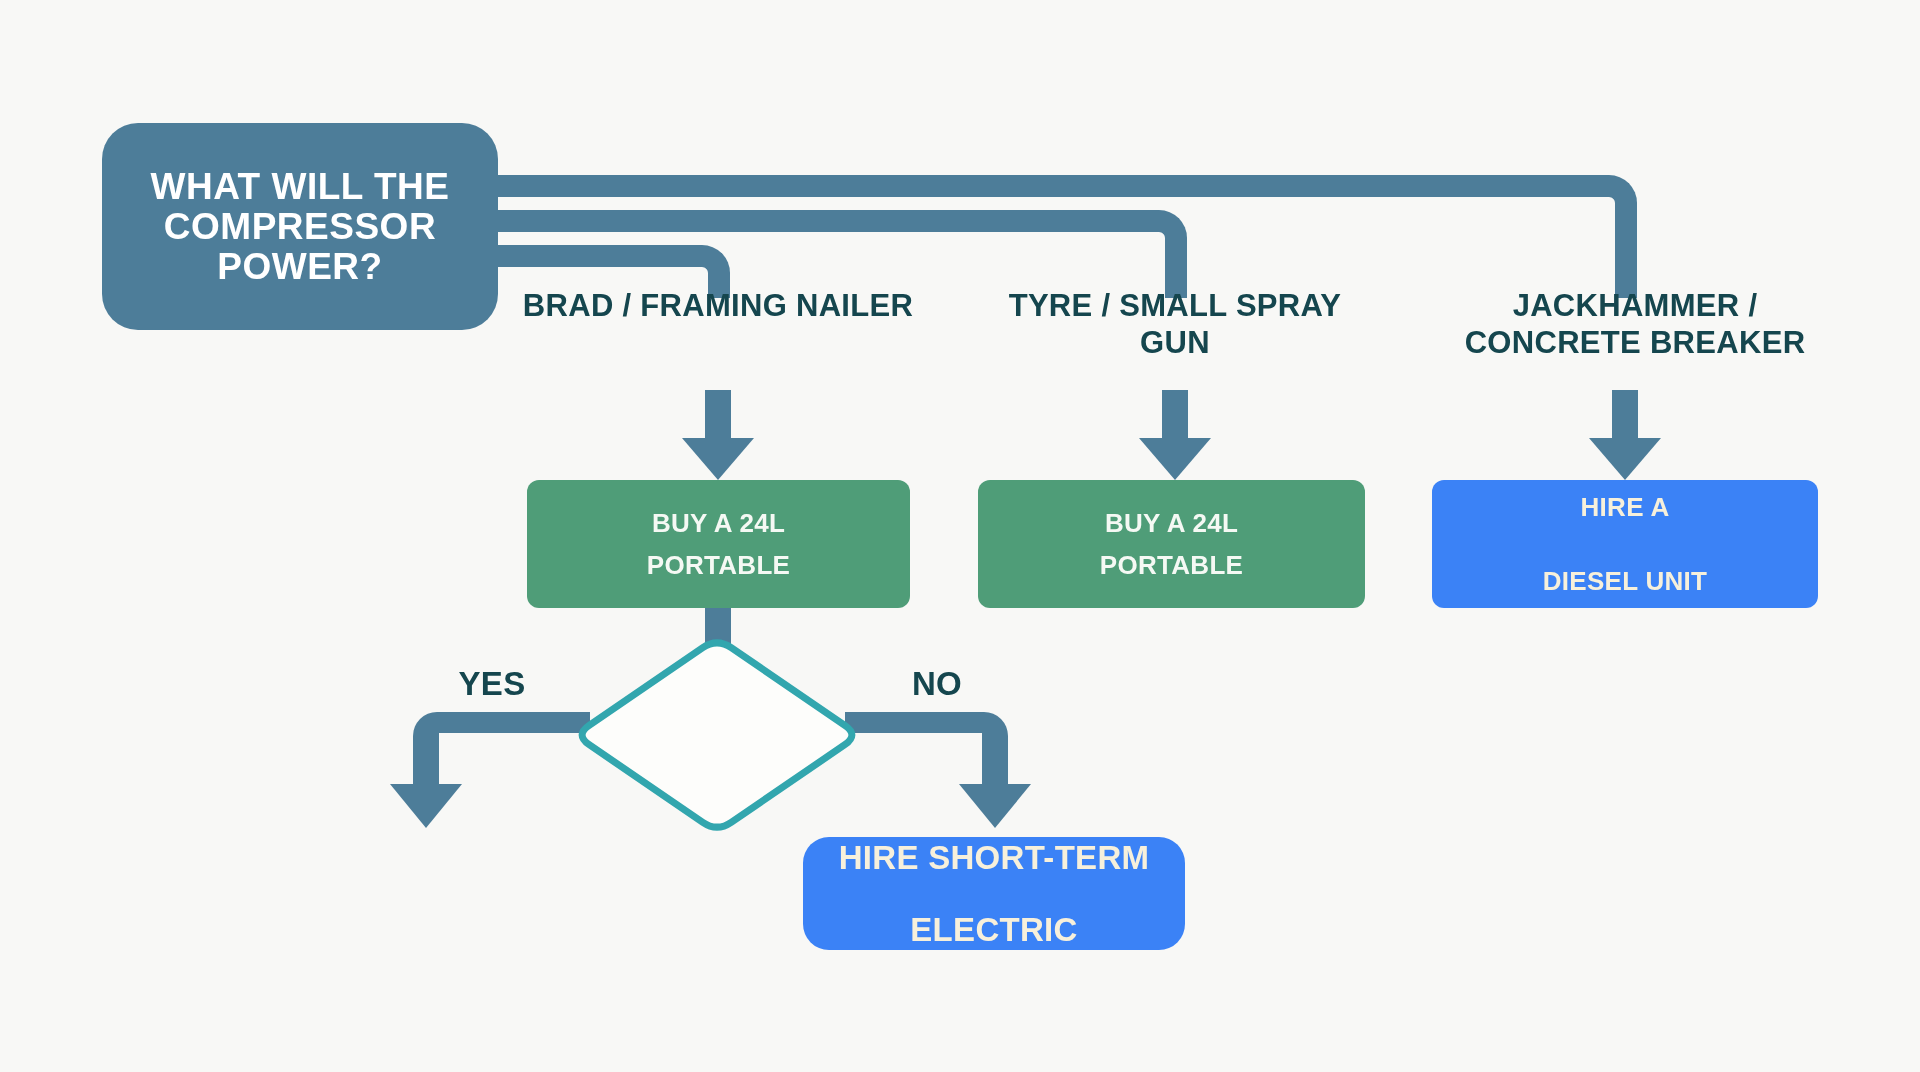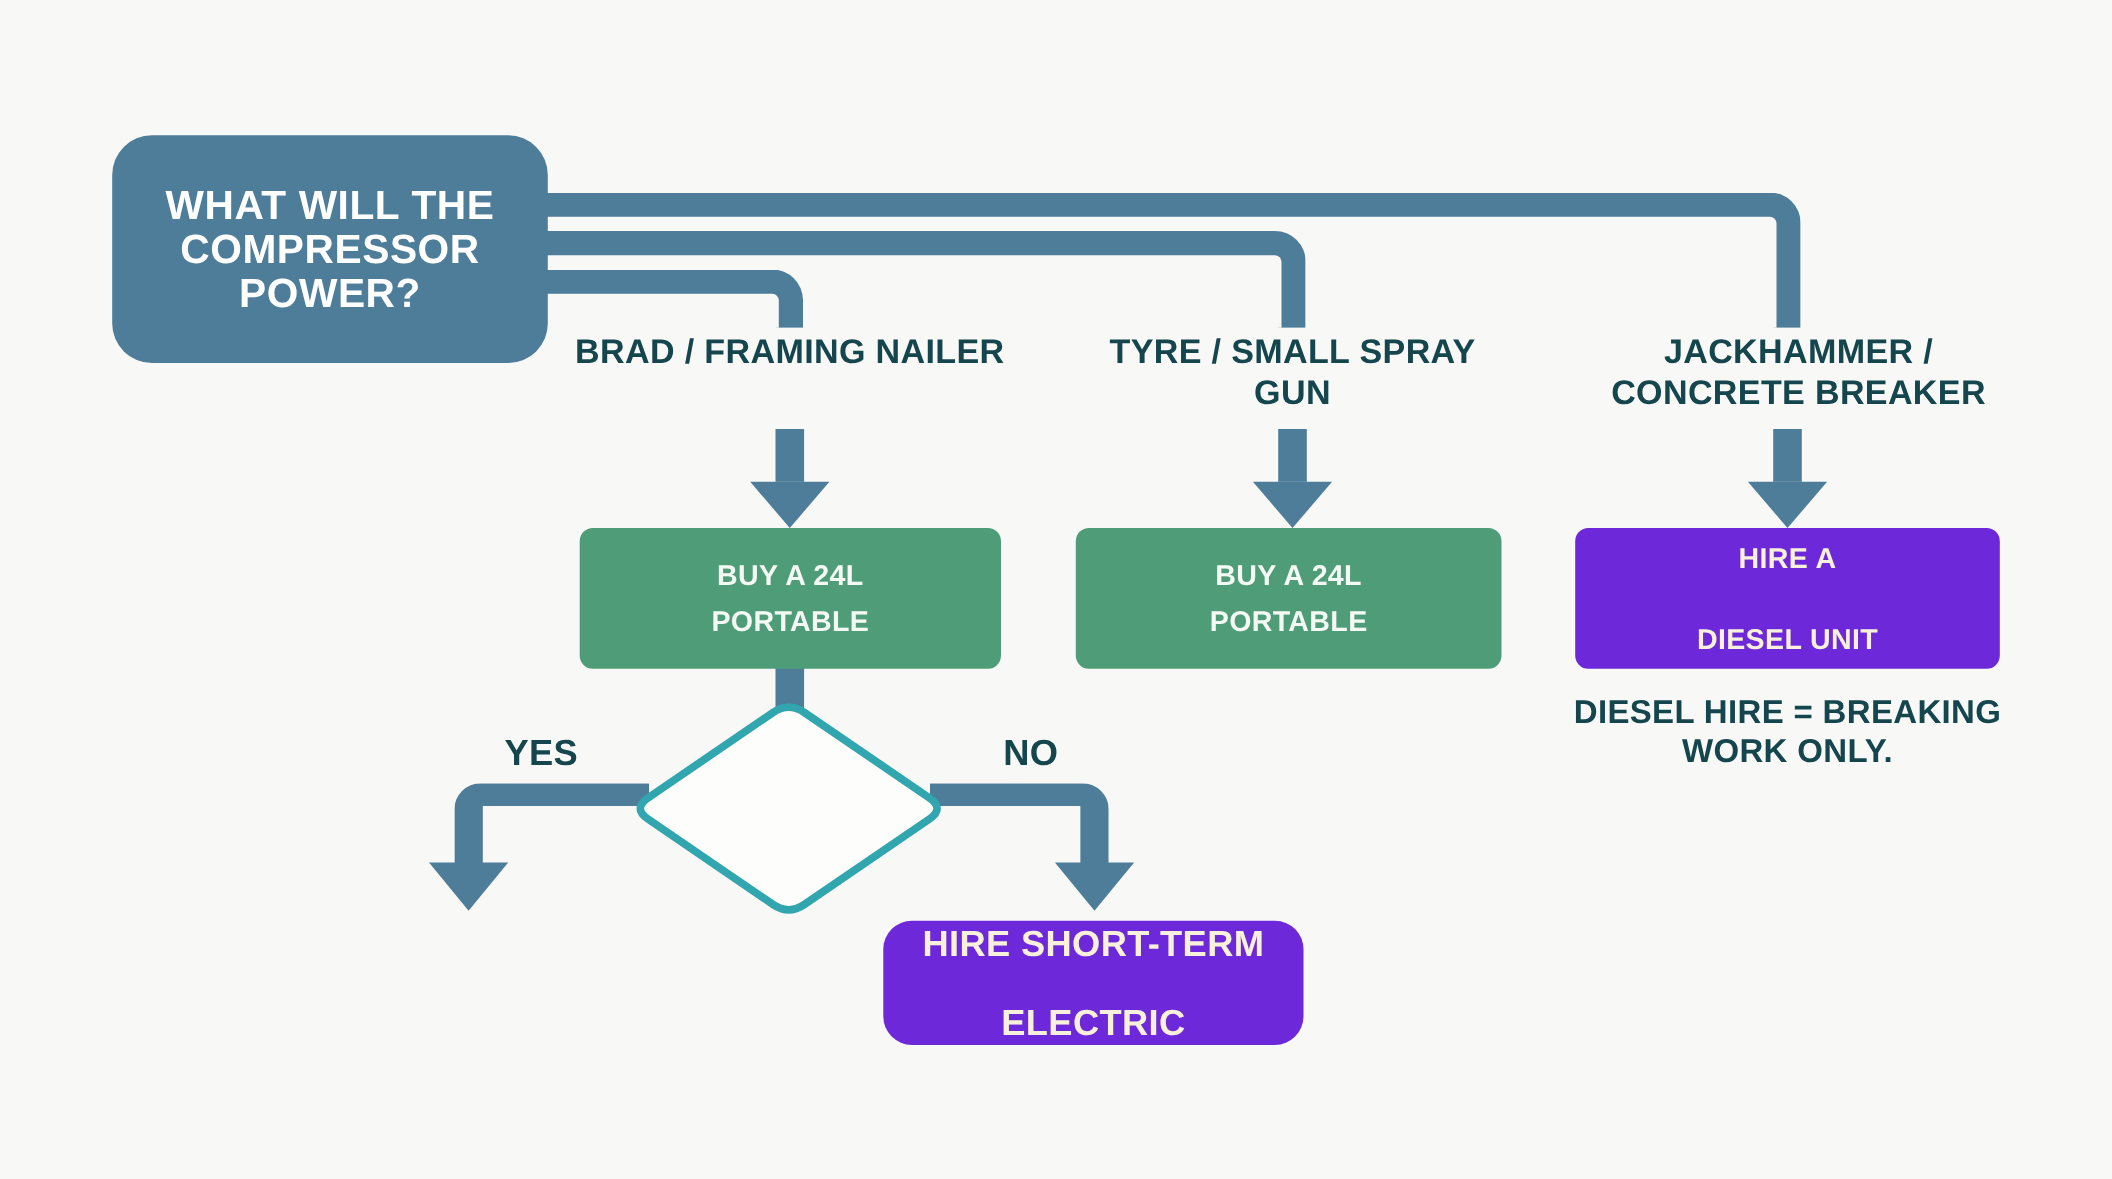--- a/index.html
+++ b/index.html
@@ -20,30 +20,30 @@
   }
   .node .ln{display:block;white-space:nowrap;}
 
   .root-box{
     left:102px;top:123px;width:396px;height:207px;
     background:#4D7D99;border-radius:36px;
     color:#FFFFFF;font-size:37px;line-height:40px;letter-spacing:.5px;
   }
   .result{height:128px;top:480px;border-radius:12px;font-size:26px;line-height:42px;letter-spacing:.3px;}
   .green{background:#4F9D78;color:#F5F9F4;}
-  .orange{background:#6d28d9;color:#F7F0DB;gap:32px;}
+  .orange{background:#3b82f6;color:#F7F0DB;gap:32px;}
   .darkgreen{background:#11522E;color:#F2F6F0;}
   .bottom-box{top:837px;height:113px;border-radius:26px;font-size:33px;line-height:40px;letter-spacing:.3px;}
 
   
   .flabel{
     position:absolute;z-index:2;text-align:center;font-weight:700;
     color:#15464E;letter-spacing:.3px;
   }
-  .branch-label{top:301px;font-size:31px;line-height:37px;}
+  .branch-label{top:287px;font-size:31px;line-height:37px;}
   .yesno{top:666px;font-size:33px;line-height:36px;}
   .note{top:630px;font-size:30px;line-height:36px;}
 
   
   .conn{position:absolute;z-index:1;box-sizing:border-box;background:transparent;}
   .elbow-tr{border-top:22px solid #4D7D99;border-right:22px solid #4D7D99;border-top-right-radius:28px;}
   .elbow-tl-s{border-top:21px solid #4D7D99;border-left:26px solid #4D7D99;border-top-left-radius:24px;}
   .elbow-tr-s{border-top:21px solid #4D7D99;border-right:26px solid #4D7D99;border-top-right-radius:24px;}
   .stub{background:#4D7D99;}
 
@@ -123,24 +123,20 @@
   </div>
   <div class="node result green" style="left:978px;width:387px;">
     <span class="ln">BUY A 24L</span>
     <span class="ln">PORTABLE</span>
   </div>
   <div class="node result orange" style="left:1432px;width:386px;">
     <span class="ln">HIRE A</span>
     <span class="ln">DIESEL UNIT</span>
   </div>
 
-  <div class="flabel note" style="left:1415px;width:420px;">
-    <span class="ln">DIESEL HIRE = BREAKING</span>
-    <span class="ln">WORK ONLY.</span>
-  </div>
 
   <svg class="diamond-svg" width="304" height="214" viewBox="0 0 304 214">
     <path d="M137.8,19.7 Q152,10 166.2,19.7 L279.8,97.3 Q294,107 279.8,116.7 L166.2,194.3 Q152,204 137.8,194.3 L24.2,116.7 Q10,107 24.2,97.3 Z" fill="#FDFDFB" stroke="#32A6AE" stroke-width="7"></path>
   </svg>
 
   <div class="flabel yesno" style="left:430px;width:124px;">YES</div>
   <div class="flabel yesno" style="left:875px;width:124px;">NO</div>
 
   <div class="node bottom-box orange" style="left:803px;width:382px;">
     <span class="ln">HIRE SHORT-TERM</span>

